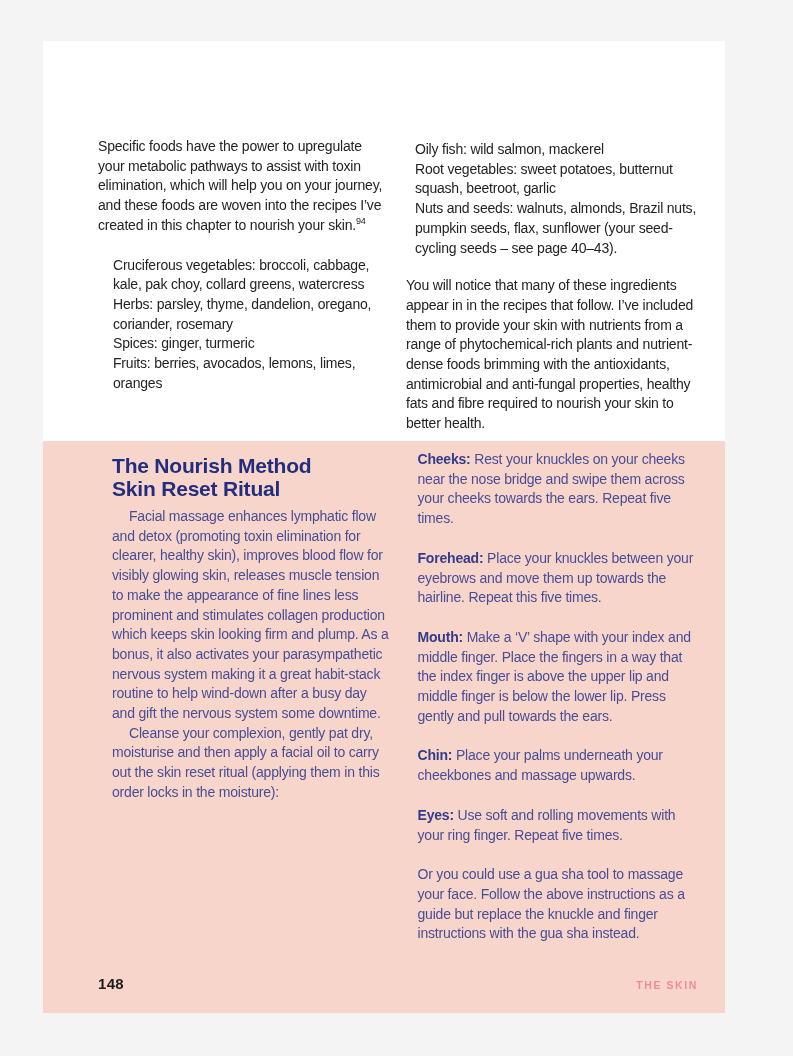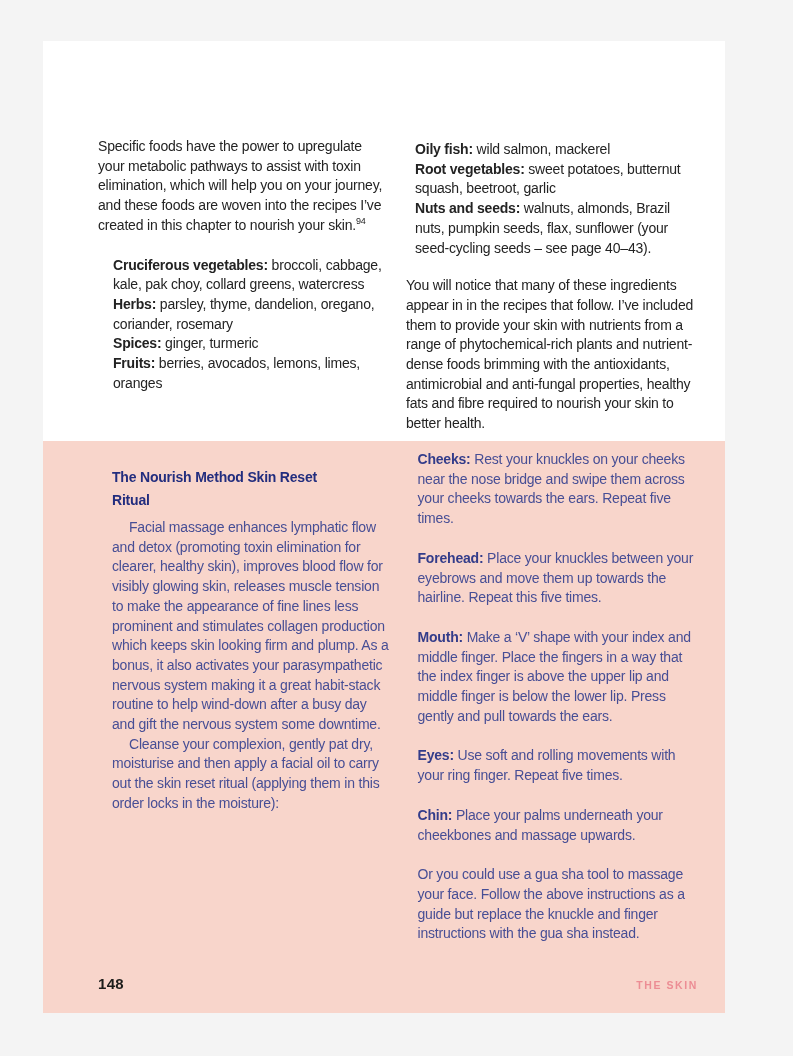--- a/index.html
+++ b/index.html
@@ -26,35 +26,35 @@
     letter-spacing:-0.2px;
   }
   p{margin:0;}
   .body-text{
     font-size:14px;line-height:19.7px;color:#232323;
     letter-spacing:-0.2px;
   }
   sup.fn{font-size:9px;vertical-align:super;line-height:0;}
   .food-list{margin-top:20px;margin-left:15px;}
   .food-list.right{margin-top:3px;margin-left:9px;}
-  .food-item b{font-weight:bold;}
+  .food-item b{font-weight:normal;}
   .after-list{margin-top:18px;}
   
   .panel{
     position:absolute;left:0;top:400px;
     width:682px;height:572px;
     background:#f8d5cb;
   }
   .panel-cols{
     padding:9px 27px 0 69px;
     display:grid;grid-template-columns:1fr 1fr;column-gap:25px;
   }
   .navy-heading{
-    margin:16px 0 7px 0;max-width:240px;
-    font-size:14px;line-height:22.5px;font-weight:bold;color:#222d7e;
+    margin:5px 0 7px 0;max-width:240px;
+    font-size:21px;line-height:22.5px;font-weight:bold;color:#222d7e;
     letter-spacing:-0.2px;
   }
   .blue-text{
     font-size:14px;line-height:19.7px;color:#474e95;
     letter-spacing:-0.2px;
   }
   .indent{text-indent:17px;}
   .step{margin-bottom:20px;}
   .step:last-child{margin-bottom:0;}
   .step b{font-weight:bold;color:#333c8a;}
@@ -104,22 +104,22 @@
       <div>
         <h3 class="navy-heading">The Nourish Method Skin Reset Ritual</h3>
         <p class="blue-text indent">Facial massage enhances lymphatic flow and detox (promoting toxin elimination for clearer, healthy skin), improves blood flow for visibly glowing skin, releases muscle tension to make the appearance of fine lines less prominent and stimulates collagen production which keeps skin looking firm and plump. As a bonus, it also activates your parasympathetic nervous system making it a great habit-stack routine to help wind-down after a busy day and gift the nervous system some downtime.</p>
         <p class="blue-text indent">Cleanse your complexion, gently pat dry, moisturise and then apply a facial oil to carry out the skin reset ritual (applying them in this order locks in the moisture):</p>
       </div>
 
       <div>
         <p class="blue-text step"><b>Cheeks:</b> <span>Rest your knuckles on your cheeks near the nose bridge and swipe them across your cheeks towards the ears. Repeat five times.</span></p>
         <p class="blue-text step"><b>Forehead:</b> <span>Place your knuckles between your eyebrows and move them up towards the hairline. Repeat this five times.</span></p>
         <p class="blue-text step"><b>Mouth:</b> <span>Make a ‘V’ shape with your index and middle finger. Place the fingers in a way that the index finger is above the upper lip and middle finger is below the lower lip. Press gently and pull towards the ears.</span></p>
+        <p class="blue-text step"><b>Chin:</b> <span>Place your palms underneath your cheekbones and massage upwards.</span></p>
         <p class="blue-text step"><b>Eyes:</b> <span>Use soft and rolling movements with your ring finger. Repeat five times.</span></p>
-        <p class="blue-text step"><b>Chin:</b> <span>Place your palms underneath your cheekbones and massage upwards.</span></p>
         <p class="blue-text step"><span>Or you could use a gua sha tool to massage your face. Follow the above instructions as a guide but replace the knuckle and finger instructions with the gua sha instead.</span></p>
       </div>
 
     </div>
 
     <div class="footer">
       <span class="page-number">148</span>
       <span class="running-footer">THE SKIN</span>
     </div>
   </div>

